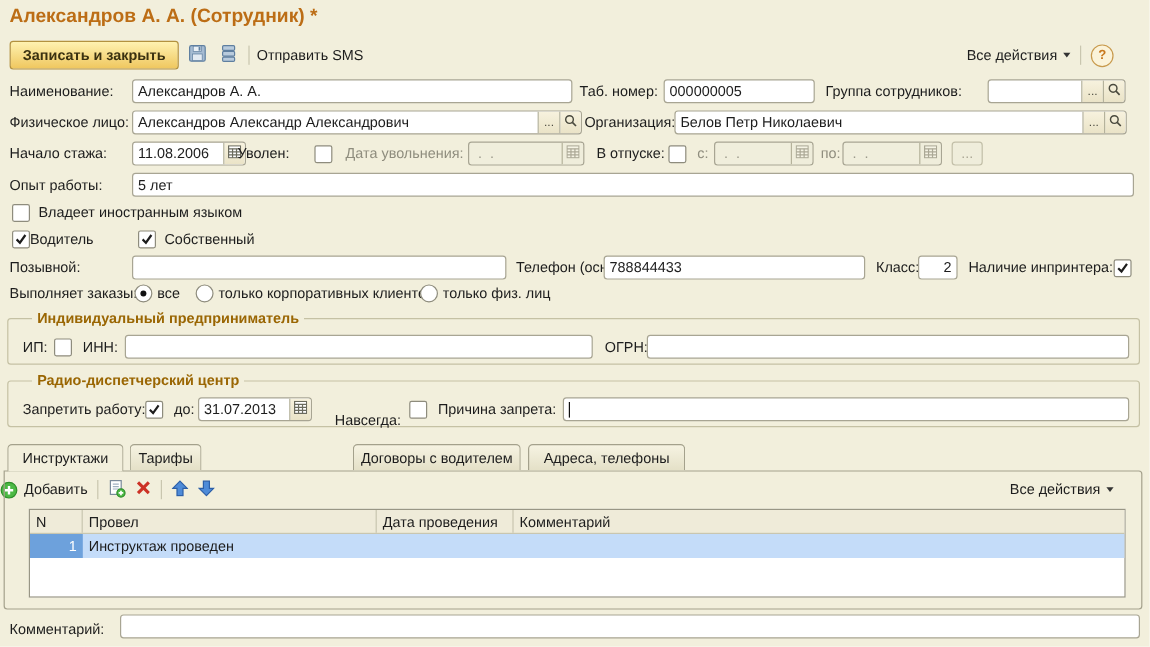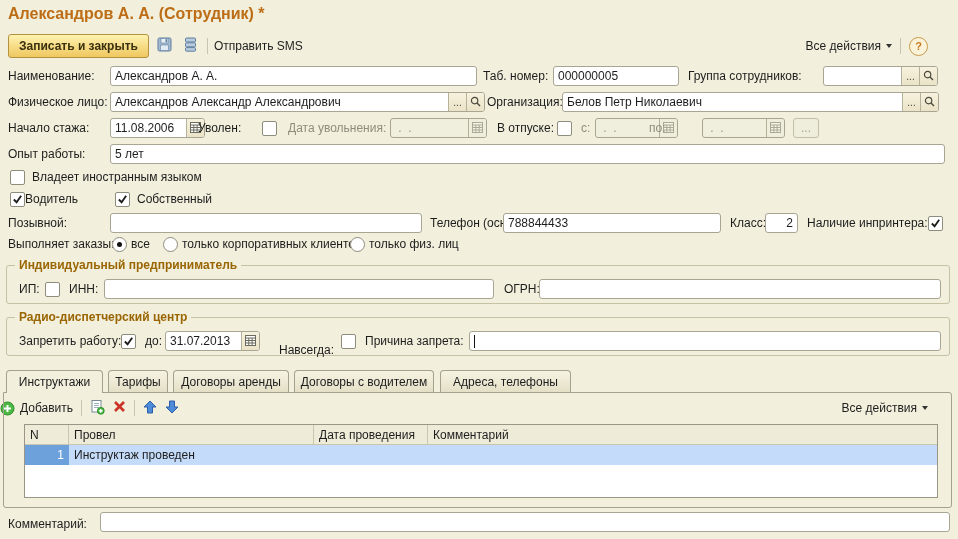--- a/index.html
+++ b/index.html
@@ -30,21 +30,21 @@
   .caret{width:1px;height:13px;background:#111;margin:3px 0 0 4px;}
   
   .cb{width:13px;height:13px;background:#fff;border:1px solid #8E8C7D;border-radius:2px;display:flex;align-items:center;justify-content:center;flex:0 0 auto;}
   .cb svg{display:none;}
   .cb.checked svg{display:block;}
   .rb{width:13px;height:13px;background:#fff;border:1px solid #8E8C7D;border-radius:50%;display:flex;align-items:center;justify-content:center;flex:0 0 auto;}
   .rb .dot{display:none;width:5px;height:5px;border-radius:50%;background:#111;}
   .rb.checked .dot{display:block;}
   
   fieldset.grp{position:absolute;left:6px;width:944px;height:46px;margin:0;padding:0;border:1px solid #C5C1A4;border-radius:3px;box-sizing:border-box;}
-  fieldset.grp legend{margin-left:8px;padding:0 4px;font-weight:bold;color:#9A6603;font-size:12px;}
+  fieldset.grp legend{margin-left:20px;padding:0 4px;font-weight:bold;color:#9A6603;font-size:12px;}
   
   .tab{position:absolute;top:370px;height:22px;display:flex;align-items:center;justify-content:center;border:1px solid #A4A18C;border-bottom:none;border-radius:4px 4px 0 0;background:linear-gradient(#F6F3E2,#E4E0C7);box-sizing:border-box;z-index:2;}
   .tab.active{background:#F2EFDC;height:23px;z-index:4;}
   .panel{position:absolute;left:3px;top:392px;width:949px;height:116px;border:1px solid #A4A18C;border-radius:0 3px 3px 3px;box-sizing:border-box;z-index:1;}
   
   .tbl{position:absolute;left:24px;top:424px;width:914px;height:74px;background:#fff;border:1px solid #999685;box-sizing:border-box;}
   .trow{display:flex;height:20px;box-sizing:border-box;}
   .thead{background:#EFEBD9;border-bottom:1px solid #C9C6B0;}
   .tcell{display:flex;align-items:center;padding:0 5px;box-sizing:border-box;border-right:1px solid #C9C6B0;overflow:hidden;white-space:nowrap;}
   .c-n{width:44px;}
@@ -207,21 +207,21 @@
       <span><svg width="11" height="11" viewBox="0 0 11 11">
             <rect x="0.5" y="0.5" width="10" height="10" fill="#F5F3E4" stroke="#ABA896"></rect>
             <line x1="0.5" y1="3" x2="10.5" y2="3" stroke="#ABA896"></line>
             <line x1="3.8" y1="3" x2="3.8" y2="10.5" stroke="#ABA896"></line>
             <line x1="7.1" y1="3" x2="7.1" y2="10.5" stroke="#ABA896"></line>
             <line x1="0.5" y1="5.5" x2="10.5" y2="5.5" stroke="#ABA896"></line>
             <line x1="0.5" y1="8" x2="10.5" y2="8" stroke="#ABA896"></line>
           </svg></span>
     </div>
   </div>
-  <div class="row" style="left:649px;top:118px;height:20px;">
+  <div class="row" style="left:684px;top:118px;height:20px;">
     <span class="lbl dim">по:</span>
   </div>
   <div class="fld disabled abs" style="left:702px;top:118px;width:83px;">
     <input value=" .  . " style="">
     <div class="seg">
       <span><svg width="11" height="11" viewBox="0 0 11 11">
             <rect x="0.5" y="0.5" width="10" height="10" fill="#F5F3E4" stroke="#ABA896"></rect>
             <line x1="0.5" y1="3" x2="10.5" y2="3" stroke="#ABA896"></line>
             <line x1="3.8" y1="3" x2="3.8" y2="10.5" stroke="#ABA896"></line>
             <line x1="7.1" y1="3" x2="7.1" y2="10.5" stroke="#ABA896"></line>
@@ -369,23 +369,20 @@
       <input value="" style="">
     </div>
   </fieldset>
 
   <div class="tab active" style="left:6px;width:97px;">
     <span>Инструктажи</span>
   </div>
   <div class="tab" style="left:108px;width:60px;">
     <span>Тарифы</span>
   </div>
-  <div class="tab" style="left:173px;width:116px;">
-    <span>Договоры аренды</span>
-  </div>
   <div class="tab" style="left:294px;width:140px;">
     <span>Договоры с водителем</span>
   </div>
   <div class="tab" style="left:440px;width:131px;">
     <span>Адреса, телефоны</span>
   </div>
   <div class="panel"></div>
 
   <div class="row" style="left:0;top:398px;height:20px;gap:8px;">
     <div class="row" style="position:static;gap:5px;">

